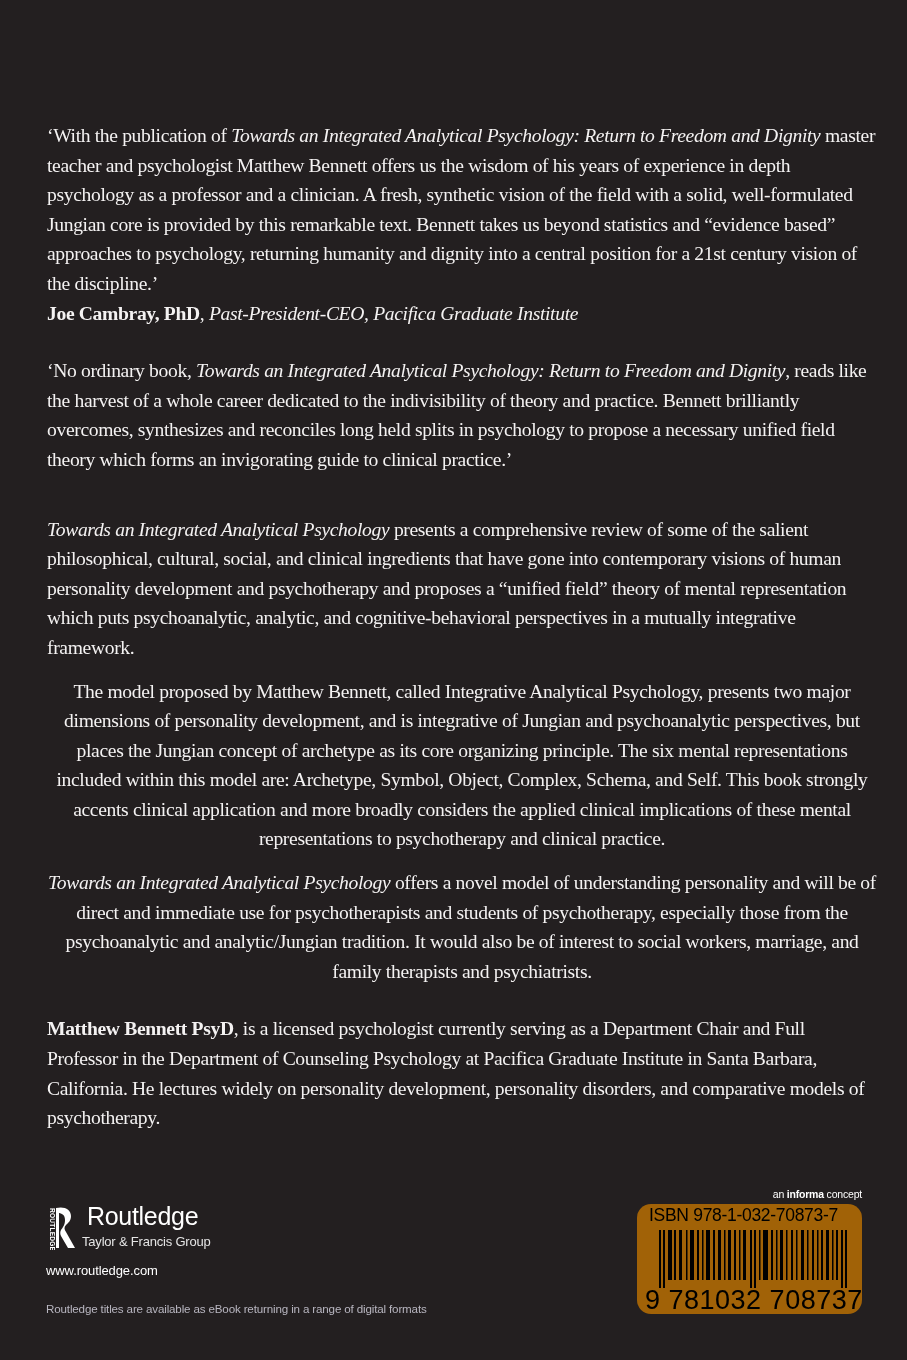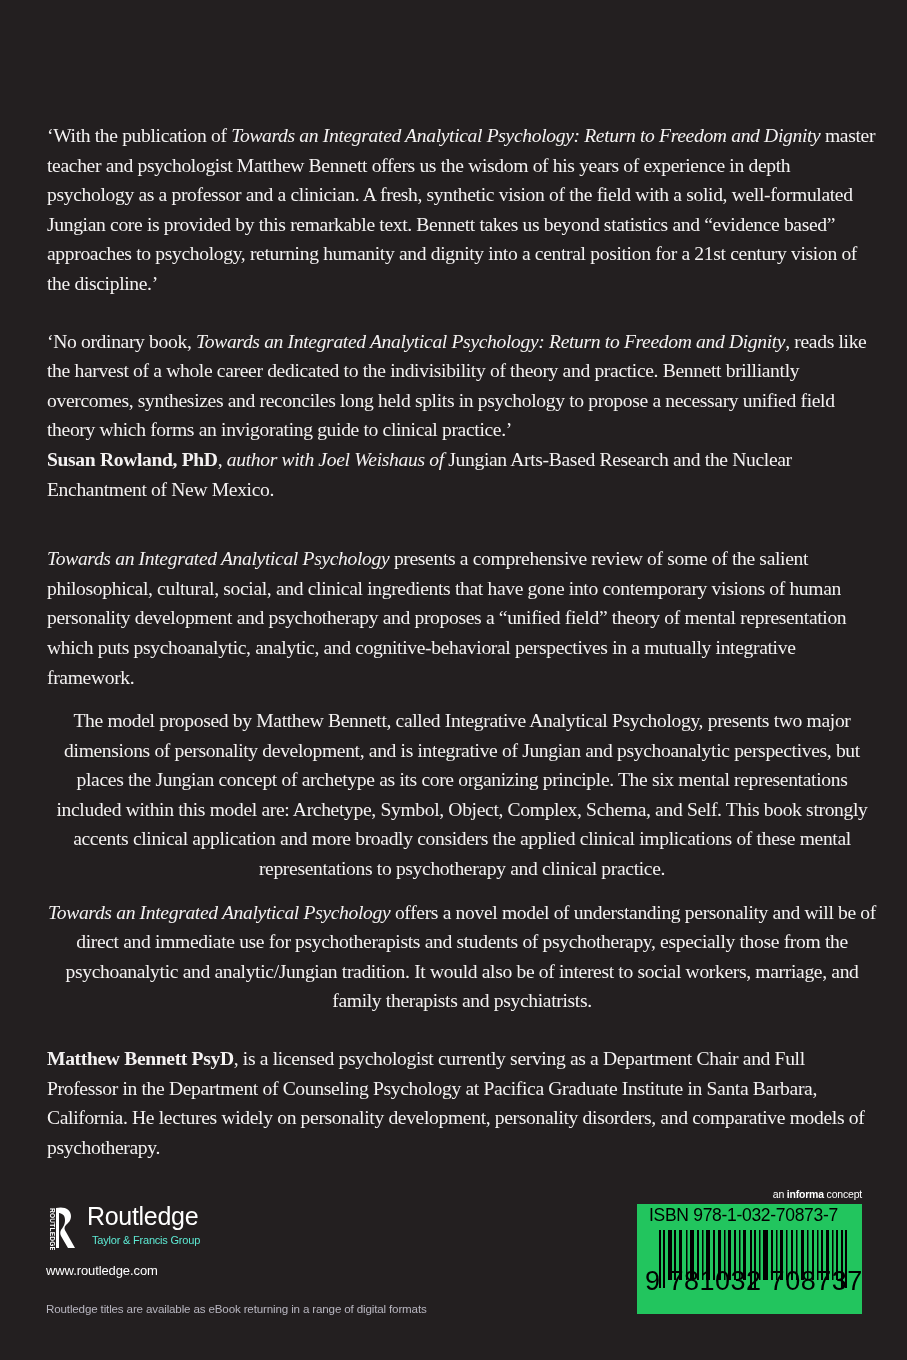--- a/index.html
+++ b/index.html
@@ -24,65 +24,66 @@
   .logo {
     position:absolute; left:44px; top:1206px; width:240px; height:60px;
   }
   .logo-mark { position:absolute; left:0; top:0; width:34px; height:44px; }
   .logo-name {
     position:absolute; left:43px; top:-4px;
     font-family:"Liberation Sans","DejaVu Sans",sans-serif;
     font-size:25px; color:#fff; letter-spacing:-0.3px;
   }
   .logo-sub {
-    position:absolute; left:48px; top:28px;
+    position:absolute; left:38px; top:28px;
     font-family:"Liberation Sans","DejaVu Sans",sans-serif;
-    font-size:11px; color:#5eead4; letter-spacing:-0.2px; white-space:nowrap;
+    font-size:13px; color:#e5e5e5; letter-spacing:-0.2px; white-space:nowrap;
   }
   .url {
     position:absolute; left:46px; top:1263px;
     font-family:"Liberation Sans","DejaVu Sans",sans-serif;
     font-size:13px; color:#fff; letter-spacing:-0.1px;
   }
   .ebook-note {
     position:absolute; left:46px; top:1302px;
     font-family:"Liberation Sans","DejaVu Sans",sans-serif;
     font-size:11.6px; color:#b8b6c0; letter-spacing:-0.15px; white-space:nowrap;
   }
   .informa {
     position:absolute; right:45px; top:1188px;
     font-family:"Liberation Sans","DejaVu Sans",sans-serif;
     font-size:10.5px; color:#fff; letter-spacing:-0.2px;
   }
   .informa b { font-weight:bold; }
   .barcode-box {
     position:absolute; left:637px; top:1204px; width:225px; height:110px;
-    background:#22c55e; color:#000;
+    background:#a16207; color:#000;
     font-family:"Liberation Sans","DejaVu Sans",sans-serif;
+    border-radius:14px;
   }
   .isbn-line {
     position:absolute; left:12px; top:1px; font-size:17.5px; letter-spacing:-0.3px; white-space:nowrap;
   }
   .bars { position:absolute; left:22px; top:26px; width:190px; height:58px; }
   .ean {
-    position:absolute; left:8px; top:60px; font-size:27px; letter-spacing:0.5px; white-space:nowrap; line-height:34px;
+    position:absolute; left:8px; top:79px; font-size:27px; letter-spacing:0.5px; white-space:nowrap; line-height:34px;
   }
 </style>
 </head>
 <body>
 
 <div class="text-block">
 
   <p class="para">
     <span>‘With the publication of </span><i>Towards an Integrated Analytical Psychology: Return to Freedom and Dignity</i><span> master teacher and psychologist Matthew Bennett offers us the wisdom of his years of experience in depth psychology as a professor and a clinician.  A fresh, synthetic vision of the field with a solid, well-formulated Jungian core is provided by this remarkable text.  Bennett takes us beyond statistics and “evidence based” approaches to psychology, returning humanity and dignity into a central position for a 21st century vision of the discipline.’</span>
+    <span class="attr"><b>Joe Cambray, PhD</b><span>, </span><i>Past-President-CEO, Pacifica Graduate Institute</i></span>
   </p>
 
   <p class="para gap-2">
     <span>‘No ordinary book, </span><i>Towards an Integrated Analytical Psychology: Return to Freedom and Dignity</i><span>, reads like the harvest of a whole career dedicated to the indivisibility of theory and practice. Bennett brilliantly overcomes, synthesizes and reconciles long held splits in psychology to propose a necessary unified field theory which forms an invigorating guide to clinical practice.’</span>
-    <span class="attr"><b>Susan Rowland, PhD</b><span>, </span><i>author with Joel Weishaus of </i><span>Jungian Arts-Based Research and the Nuclear Enchantment of New Mexico.</span></span>
   </p>
 
   <p class="para gap-4">
     <i>Towards an Integrated Analytical Psychology</i><span> presents a comprehensive review of some of the salient philosophical, cultural, social, and clinical ingredients that have gone into contemporary visions of human personality development and psychotherapy and proposes a “unified field” theory of mental representation which puts psychoanalytic, analytic, and cognitive-behavioral perspectives in a mutually integrative framework.</span>
   </p>
 
   <p class="para gap-3">
     <span>The model proposed by Matthew Bennett, called Integrative Analytical Psychology, presents two major dimensions of personality development, and is integrative of Jungian and psychoanalytic perspectives, but places the Jungian concept of archetype as its core organizing principle. The six mental representations included within this model are: Archetype, Symbol, Object, Complex, Schema, and Self. This book strongly accents clinical application and more broadly considers the applied clinical implications of these mental representations to psychotherapy and clinical practice.</span>
   </p>
 

